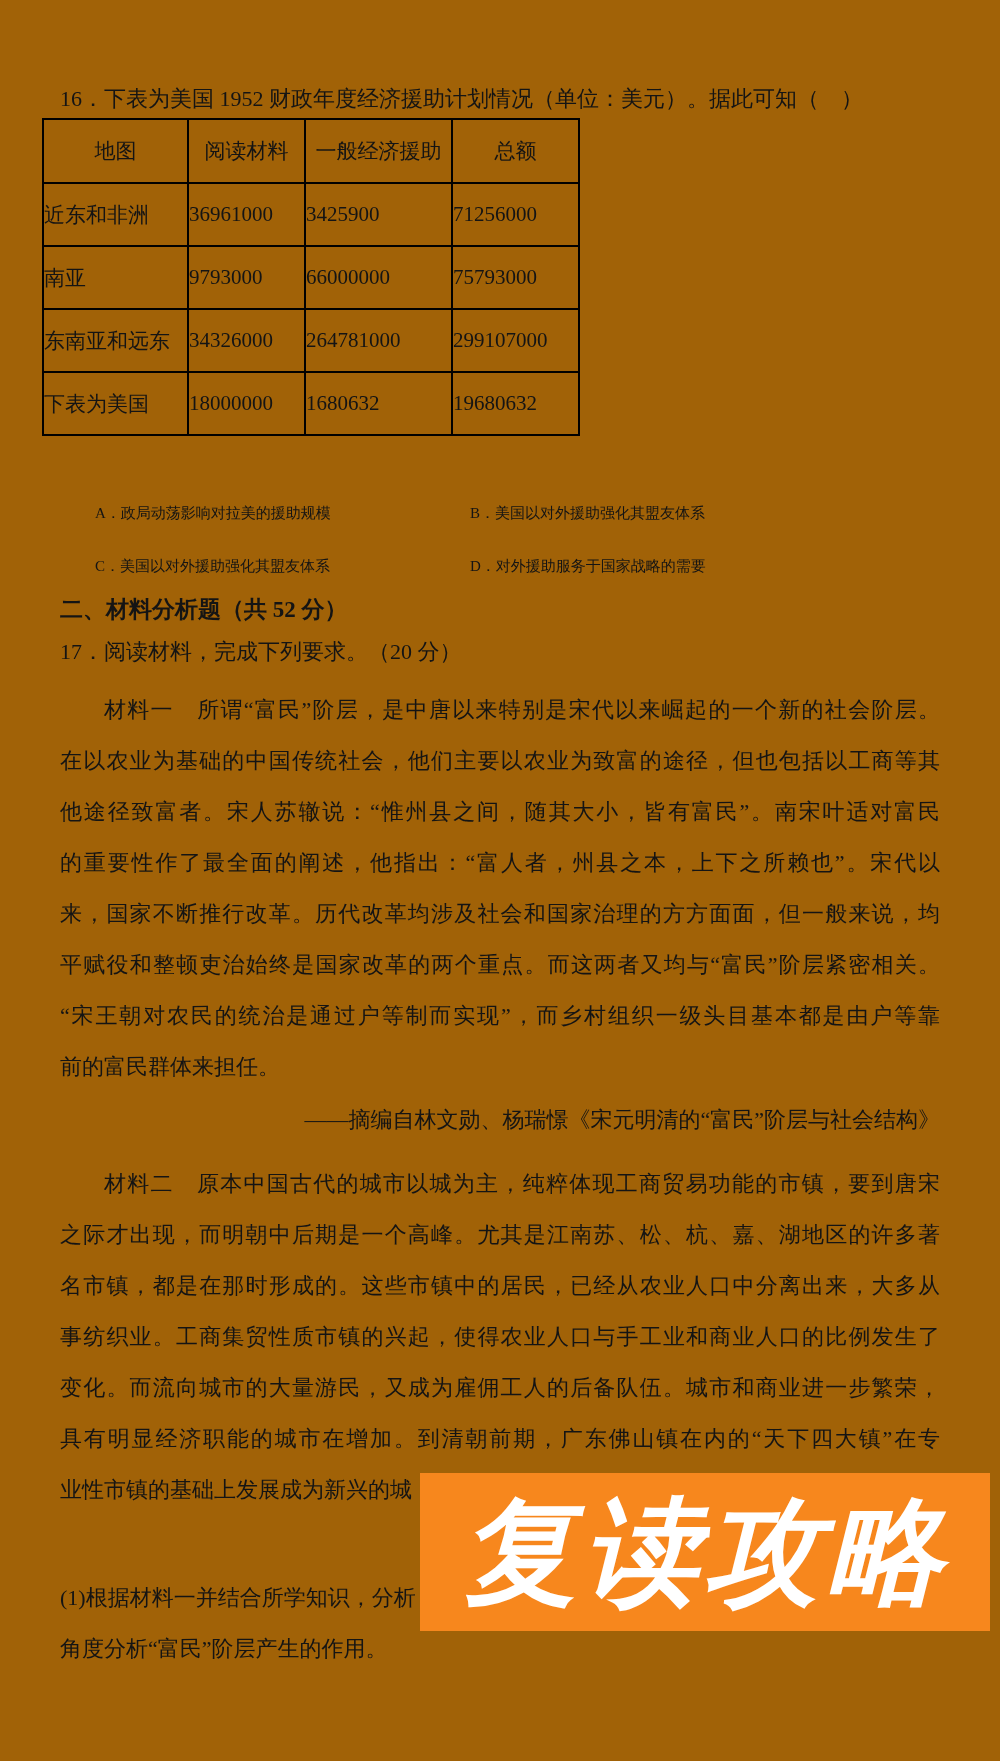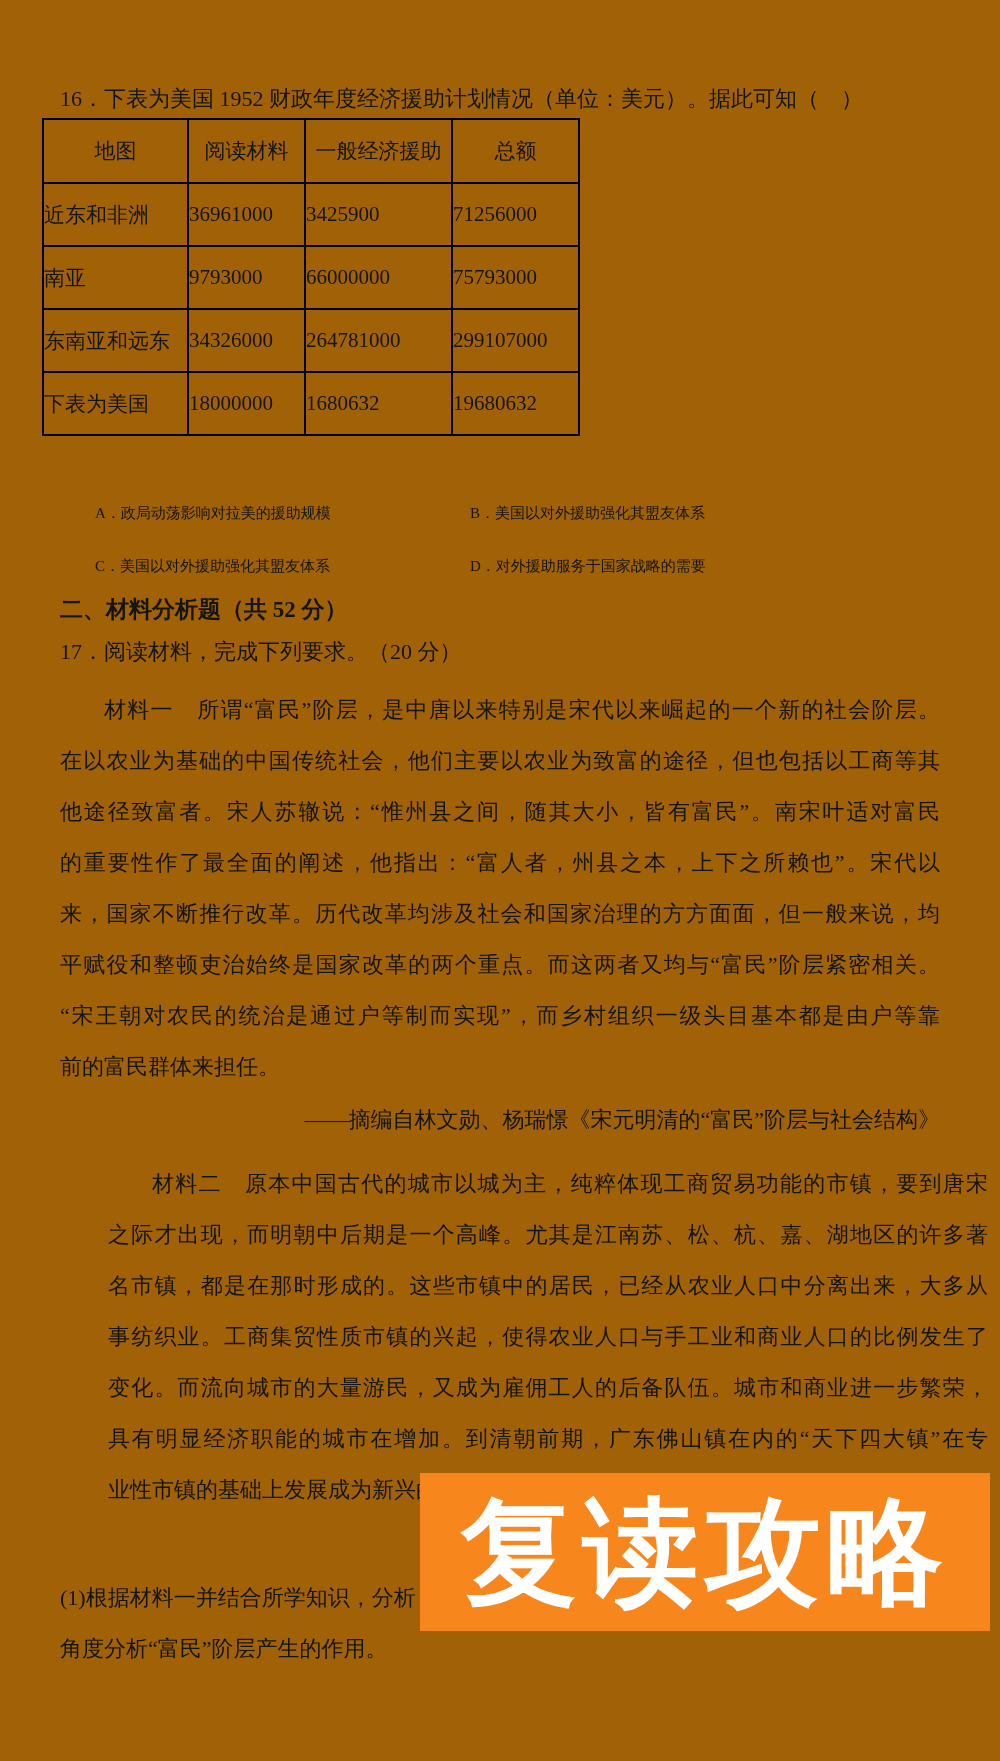--- a/index.html
+++ b/index.html
@@ -53,39 +53,39 @@
   
   .lines { position:absolute; left:60px; width:880px; }
   .lines .line {
     height:51px; line-height:51px; font-size:22px;
     text-align:justify; text-align-last:justify;
     overflow:hidden;
   }
   .lines > div:first-of-type { text-indent:2em; }
   .lines > div:last-of-type  { text-align-last:left; }
   #material1 { top:684px; }
-  #material2 { top:1158px;margin-left:48px; }
+  #material2 { top:1158px; }
   .material-source {
     position:absolute; top:1094px; left:60px; width:880px;
     height:51px; line-height:51px; font-size:22px;
     text-align:right; white-space:nowrap;
   }
   
   .subq { position:absolute; top:1572px; left:60px; width:880px; }
   .subq .subq-line { height:51px; line-height:51px; font-size:22px; white-space:nowrap; }
   
   .watermark {
     position:absolute; left:420px; top:1473px; width:570px; height:158px;
     display:flex; align-items:center; justify-content:center;
     z-index:5;
   }
   .watermark-text {
     font-family:"Liberation Sans","DejaVu Sans",sans-serif;
     font-weight:bold; font-size:116px; letter-spacing:6px;
-    line-height:1; white-space:nowrap;
+    line-height:1; white-space:nowrap;font-style:italic;
   }
 </style>
 </head>
 <body>
 
 <div class="page">
 
   <div class="q16-stem">16．下表为美国 1952 财政年度经济援助计划情况（单位：美元）。据此可知（　）</div>
 
   <table class="aid-table">

